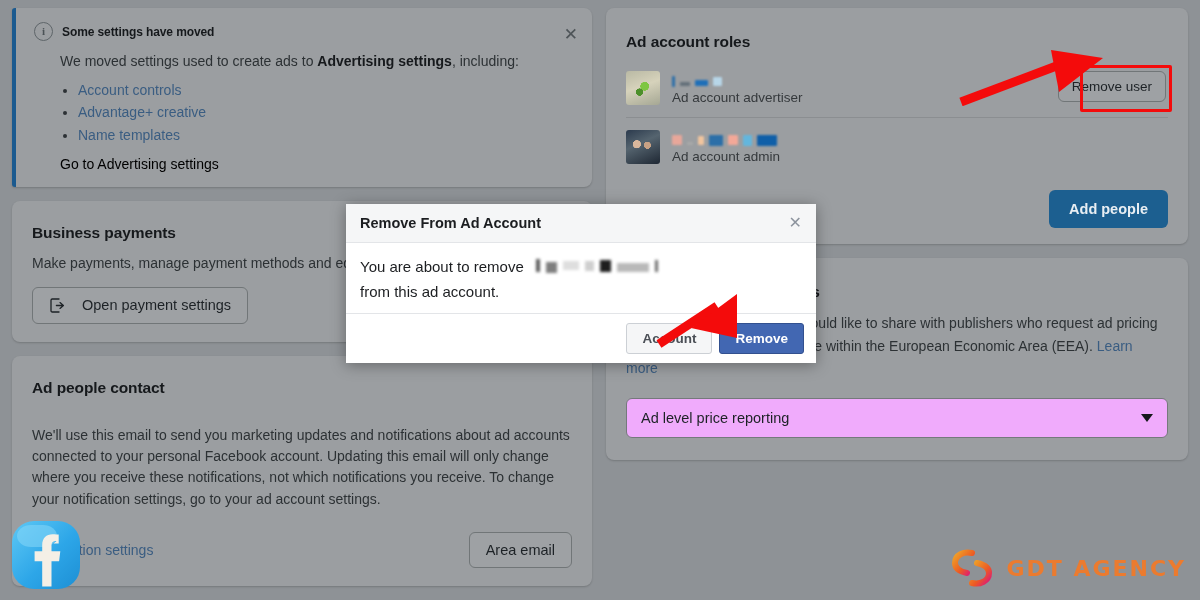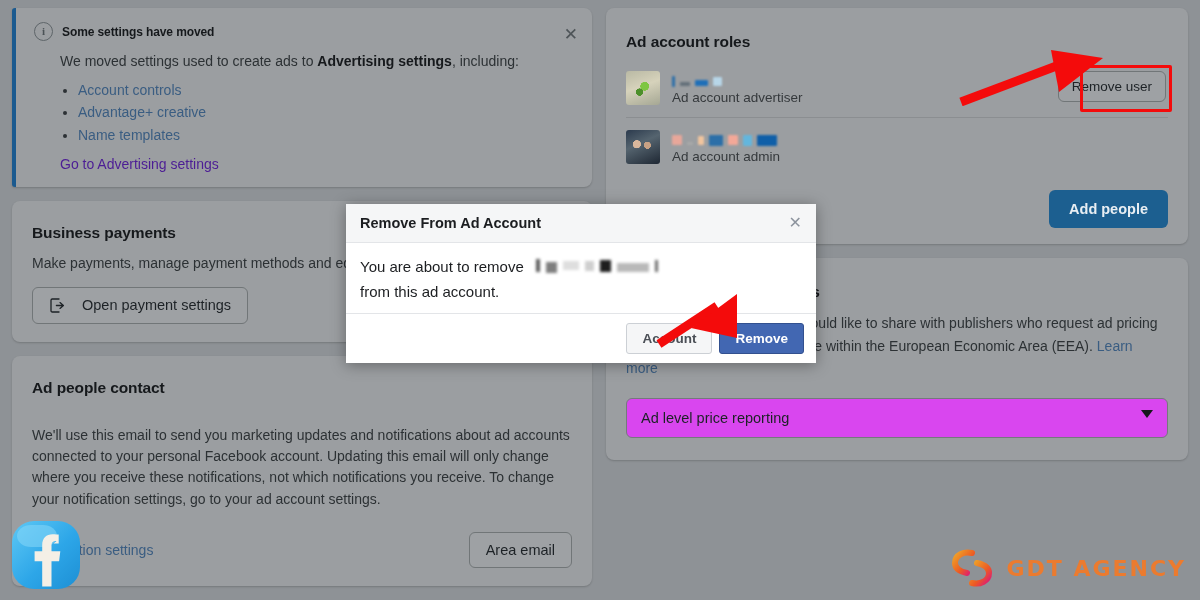--- a/index.html
+++ b/index.html
@@ -85,21 +85,21 @@
     font-size: 14px;
     color: #3a5d82;
     line-height: 1.58;
     cursor: pointer;
   }
   .notice-list li::marker { color: #2c3134; }
   .notice-cta {
     display: inline-block;
     margin: 10px 0 0 26px;
     font-size: 14px;
-    color: #4c1d95;
+    color: #000000;
     cursor: pointer;
   }
 
   
   .sec-title {
     font-size: 15.5px; font-weight: bold; color: #16191c;
     letter-spacing: -0.1px;
     margin-top: 7px;
   }
   .sec-text {
@@ -171,25 +171,25 @@
     border: 3px solid #f40b0b;
     border-radius: 2px;
     pointer-events: none;
   }
 
   
   .select {
     width: 100%;
     border: 1px solid #75797c;
     border-radius: 6px;
-    background: #d946ef;
+    background: #f0abfc;
     padding: 11px 14px;
     font-size: 14.5px;
     color: #1d2226;
-    display: flex; align-items: flex-start; justify-content: space-between;
+    display: flex; align-items: center; justify-content: space-between;
     box-sizing: border-box;
     cursor: pointer;
   }
   .caret {
     width: 0; height: 0;
     border-left: 6px solid transparent;
     border-right: 6px solid transparent;
     border-top: 8px solid #15181b;
   }
 

